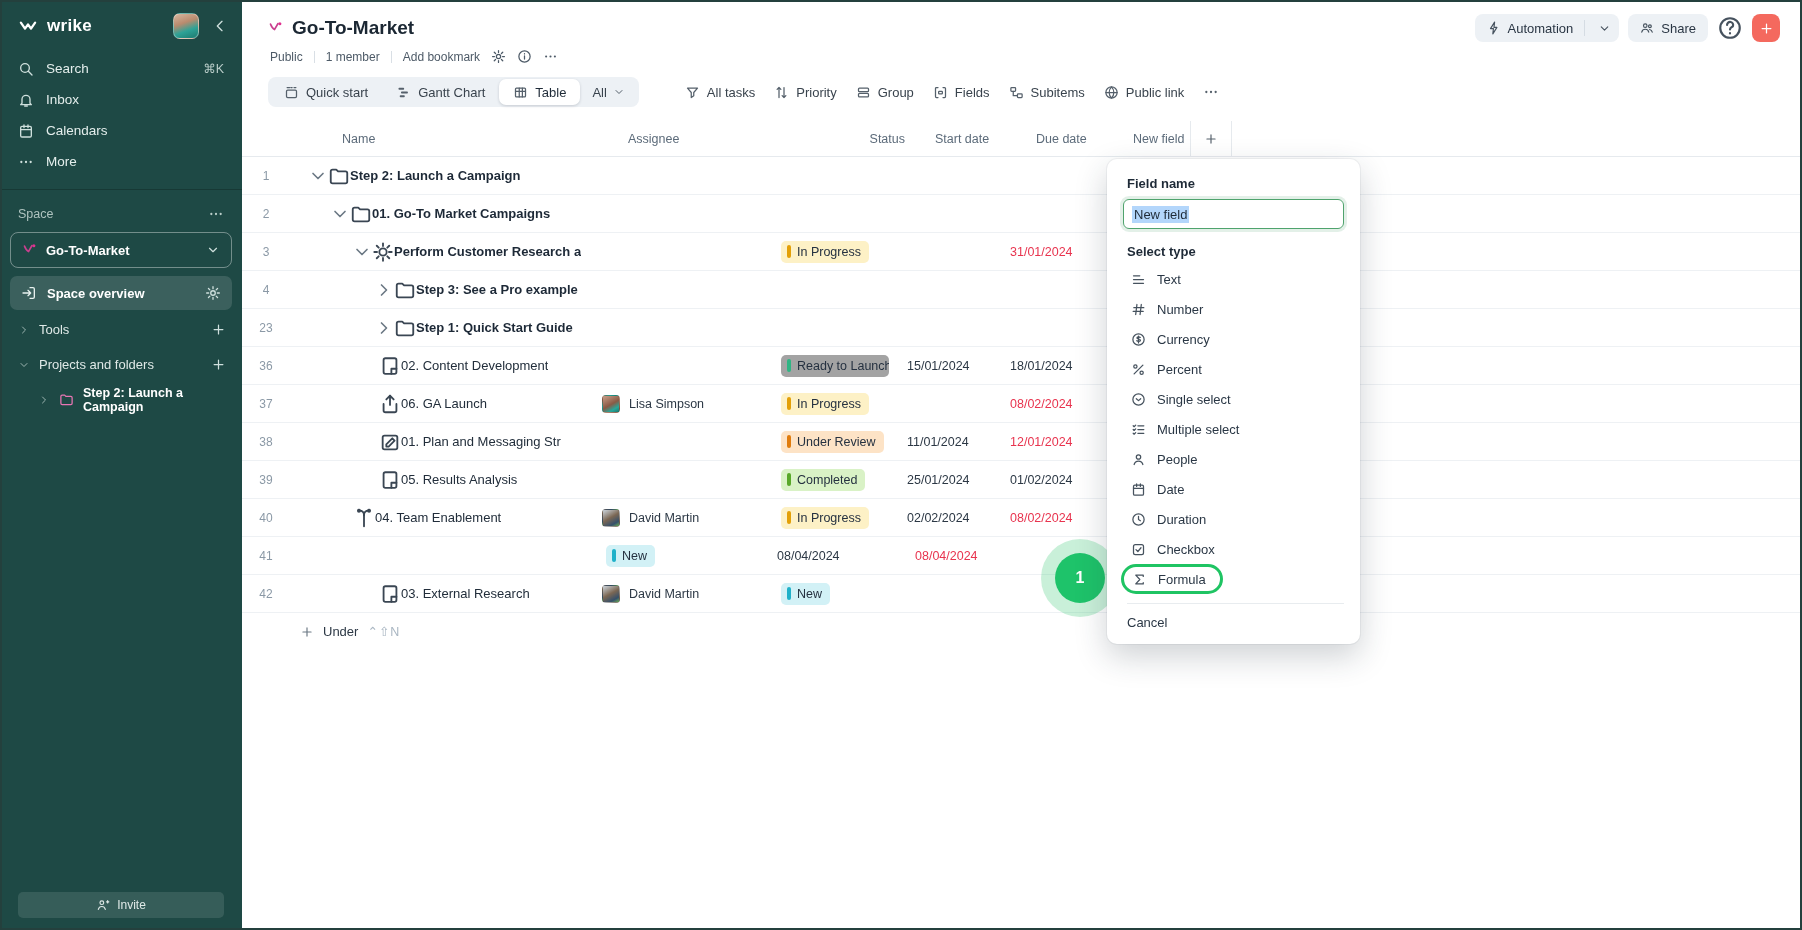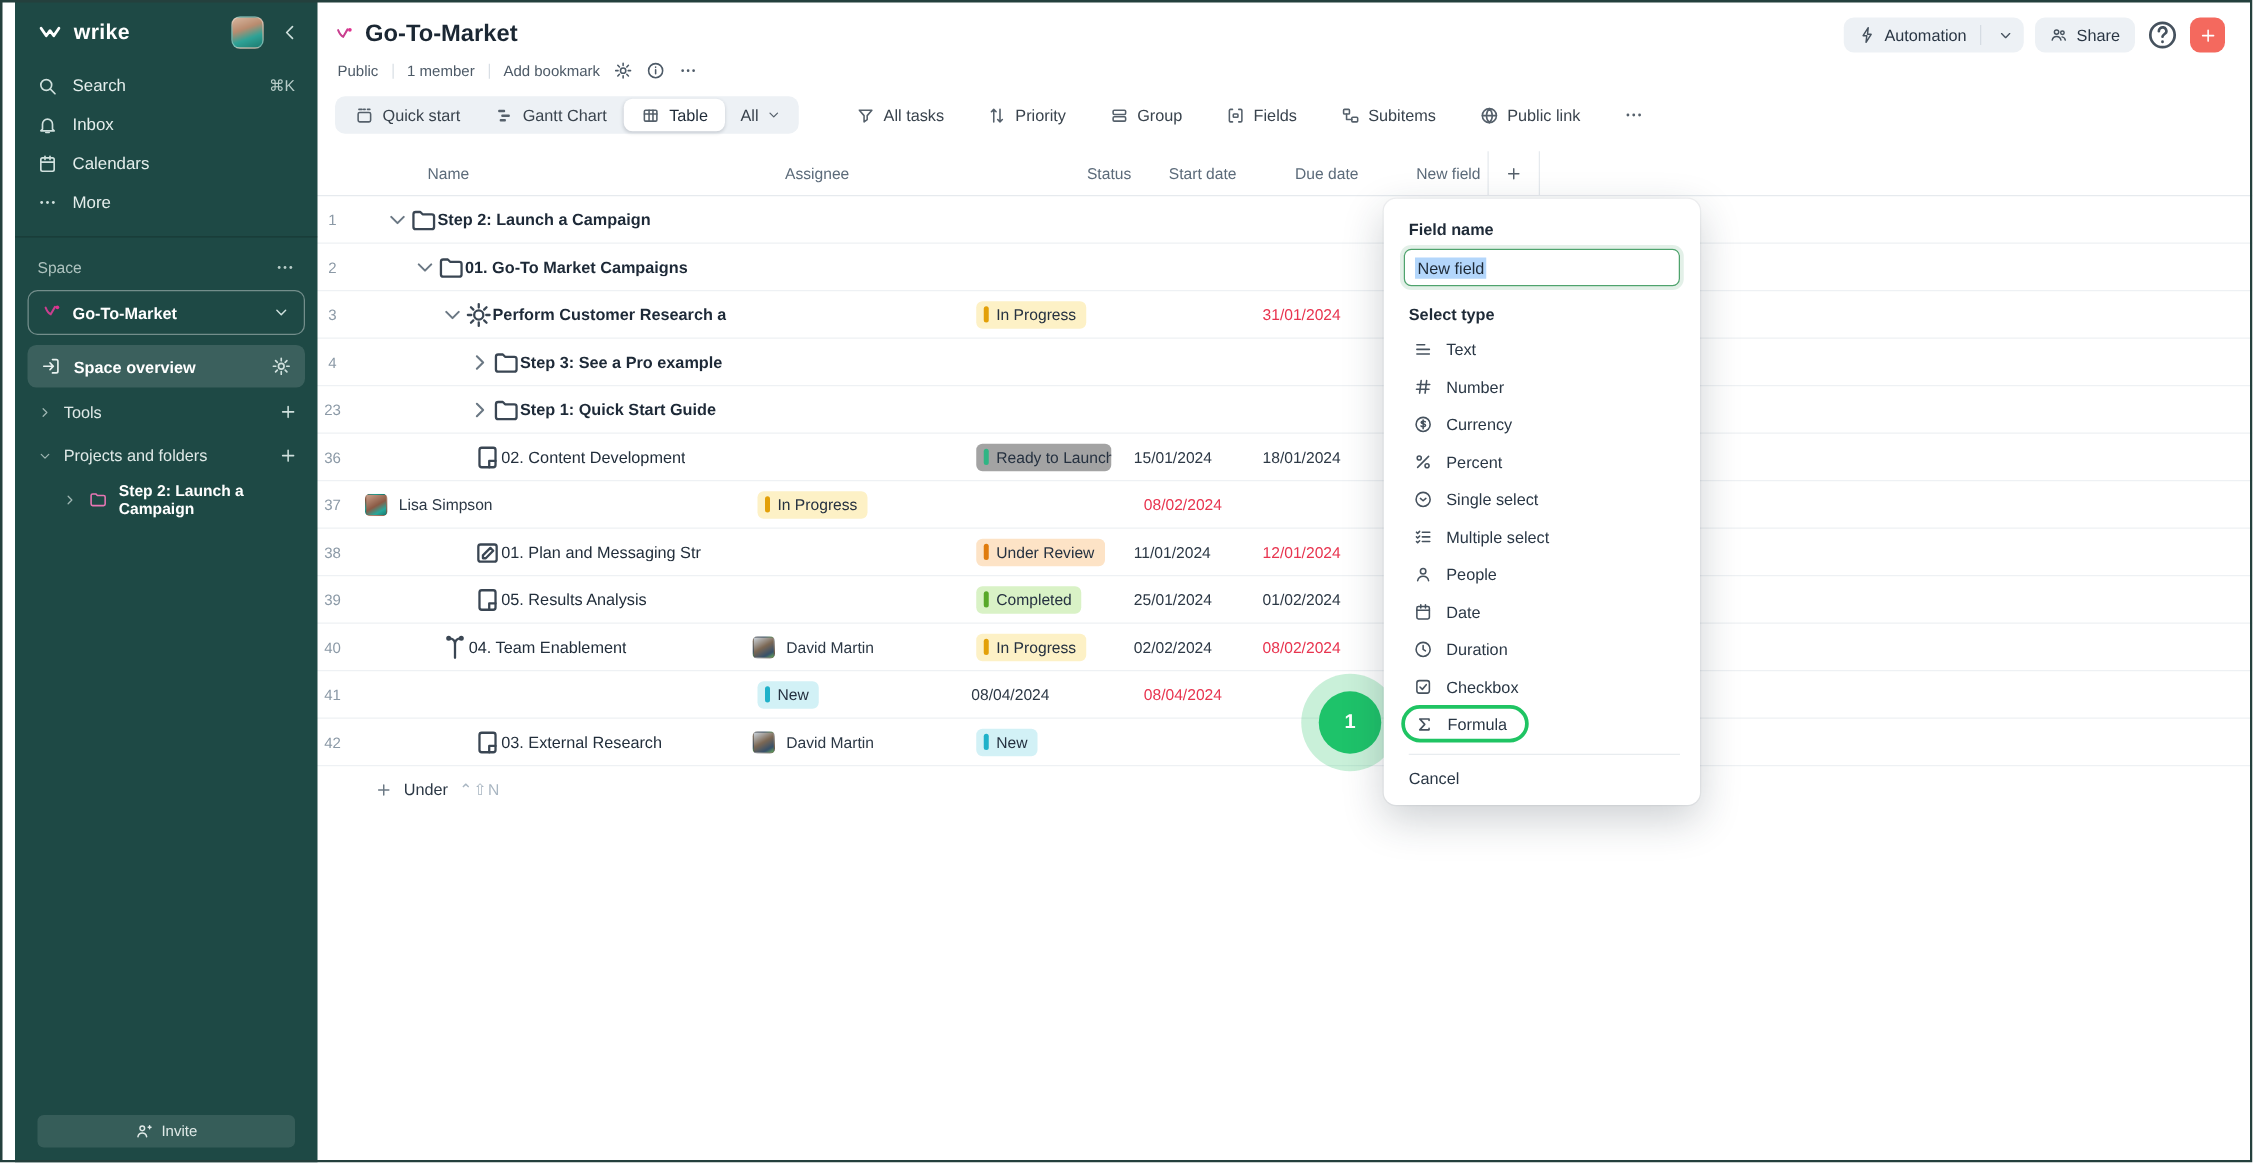--- a/index.html
+++ b/index.html
@@ -6,21 +6,21 @@
   html,body { width:1802px; height:930px; }
   body {
     font-family:"Liberation Sans", sans-serif;
     background:#fff; color:#22303e; overflow:hidden; position:relative;
   }
   .frame { position:absolute; inset:0; border:2px solid #24403d; pointer-events:none; z-index:60; }
   .ic svg { width:100%; height:100%; display:block; }
   .ic { display:inline-flex; flex:none; }
 
   
-  .sidebar { position:absolute; left:12px; top:0; bottom:0; width:242px; background:#1e4945; display:flex; flex-direction:column; z-index:5; }
+  .sidebar { position:absolute; left:0; top:0; bottom:0; width:242px; background:#1e4945; display:flex; flex-direction:column; z-index:5; }
   .sb-top { display:flex; align-items:center; padding:13px 14px 10px 16px; gap:7px; }
   .logo-mark { width:24px; height:18px; color:#fff; }
   .logo-text { color:#fff; font-size:17px; font-weight:700; letter-spacing:.3px; }
   .sb-avatar { width:26px; height:26px; border-radius:7px; margin-left:auto;
     background:linear-gradient(160deg,#d8b7a0 0%,#b98b6e 38%,#2ea296 66%,#1d7a6f 100%); border:1px solid rgba(255,255,255,.35); }
   .collapse { width:16px; height:16px; color:#cfe0dd; margin-left:6px; }
   .sb-nav { padding-top:4px; }
   .sb-item { height:31px; display:flex; align-items:center; gap:12px; padding:0 18px; color:#e4eeec; font-size:13.5px; }
   .sb-item .ic { width:16px; height:16px; color:#cfe0dd; }
   .sb-short { margin-left:auto; color:#b9cdc9; font-size:12.5px; }
@@ -64,21 +64,21 @@
   .meta-row .ic { width:15px; height:15px; color:#4d5a67; }
 
   
   .toolbar { display:flex; align-items:center; margin:13px 24px 0 26px; }
   .views { display:flex; align-items:center; background:#edf1f5; border-radius:8px; height:30px; padding:0 2px; }
   .view { display:flex; align-items:center; gap:7px; padding:0 14px; font-size:13px; color:#39434d; height:100%; }
   .view .ic, .ctl .ic { width:15px; height:15px; color:#55606b; }
   .view.active { background:#fff; border-radius:7px; height:26px; box-shadow:0 1px 3px rgba(20,35,50,.18); color:#1f2b38; }
   .all-sel { display:flex; align-items:center; gap:6px; padding:0 12px; font-size:13px; color:#39434d; }
   .all-sel .chev { width:12px; height:12px; color:#55606b; }
-  .controls { display:flex; align-items:center; gap:35px; margin-left:46px; }
+  .controls { display:flex; align-items:center; gap:19px; margin-left:46px; }
   .ctl { display:flex; align-items:center; gap:7px; font-size:13px; color:#39434d; }
   .dots-ctl { width:16px; height:16px; color:#55606b; }
 
   
   .grid { margin-top:14px; position:relative; }
   .gcols { display:grid; grid-template-columns:48px 310px 175px 130px 95px 105px 85px 42px 1fr; align-items:center; }
   .ghead { height:36px; border-bottom:1px solid #e6eaee; color:#5c6b7a; font-size:12.5px; }
   .h-name{ padding-left:52px; } .h-assignee{ padding-left:28px; } .h-status{ padding-left:22px;text-align:right; }
   .h-start{ padding-left:30px; } .h-due{ padding-left:36px; } .h-new{ padding-left:28px; }
   .h-plus { border-left:1px solid #e6eaee; border-right:1px solid #e6eaee; height:100%;
@@ -648,20 +648,32 @@
     </span>
     <span class="cstart">15/01/2024</span>
     <span class="cdue">18/01/2024</span>
     <span></span>
           <span></span>
           <span></span>
   </div>
 
   <div class="gcols trow">
     <span class="cnum">37</span>
+    <span class="cname">
+      <span class="sp" style="width: 89px;"></span>
+
+      <span class="ricon ic">
+              <svg viewBox="0 0 24 24" fill="none" stroke="currentColor" stroke-width="2" stroke-linecap="round" stroke-linejoin="round">
+                <path d="M12 3v10"></path>
+                <path d="M8 7l4-4 4 4"></path>
+                <path d="M5 12v7a2 2 0 002 2h10a2 2 0 002-2v-7"></path>
+              </svg>
+            </span>
+      <span class="nm">06. GA Launch</span>
+    </span>
     <span class="cassignee">
       <span class="av av-lisa"></span>
       <span>Lisa Simpson</span>
     </span>
     <span>
       <span class="badge" style="background: rgb(253, 241, 198);">
         <span class="bar" style="background: rgb(227, 160, 8);"></span>
         <span class="blabel">In Progress</span>
       </span>
     </span>

